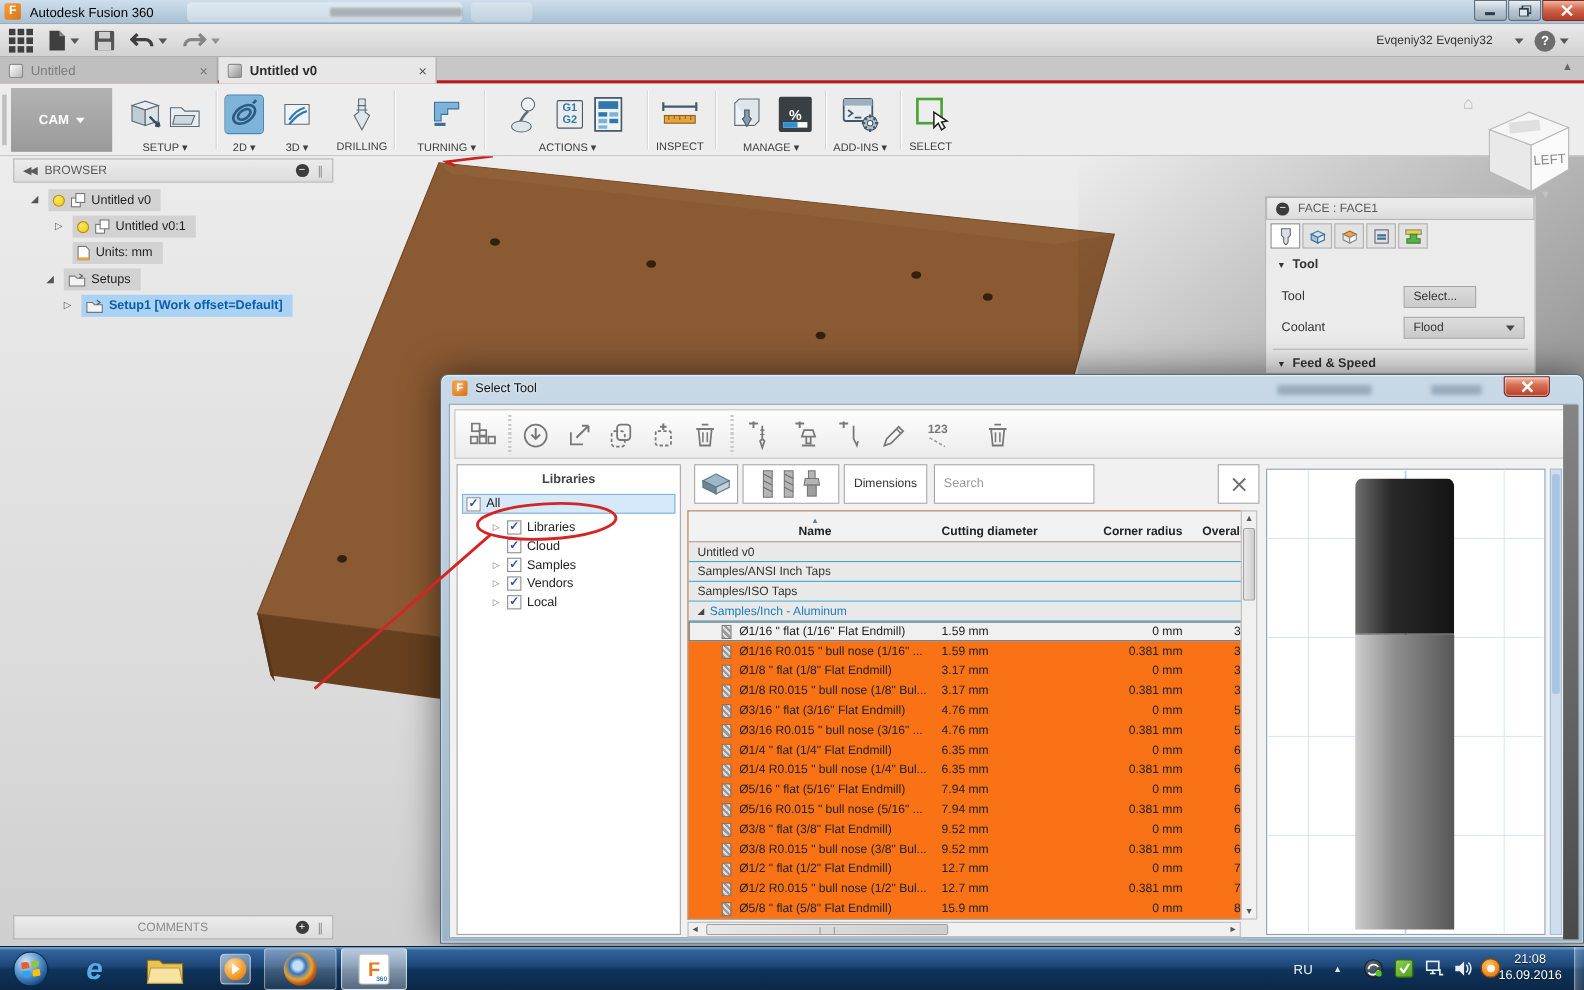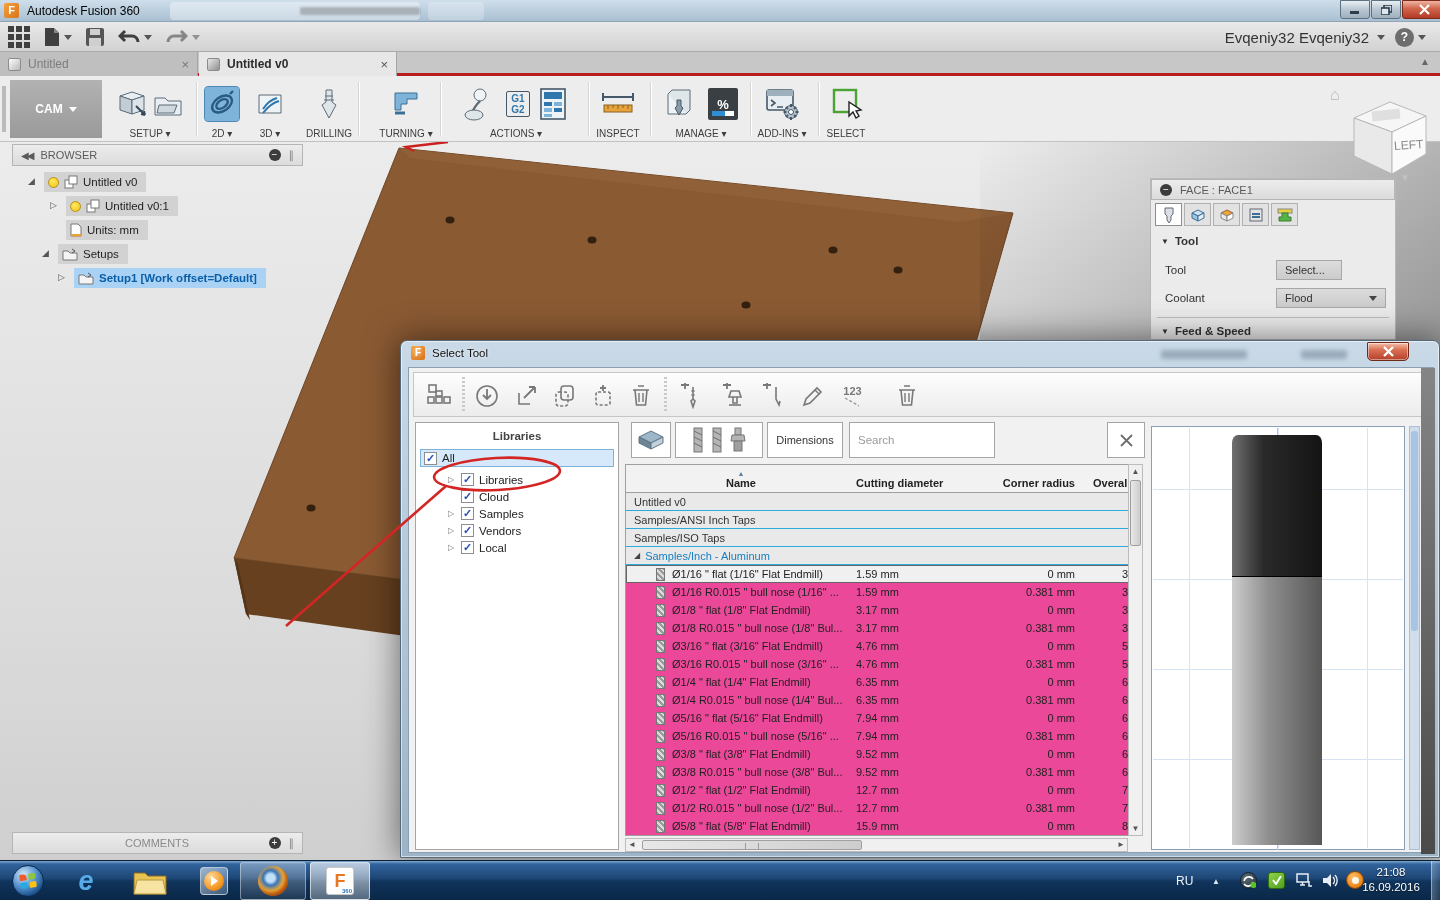--- a/index.html
+++ b/index.html
@@ -72,21 +72,21 @@
 #libpanel{position:absolute;left:6px;top:54px;width:204px;height:428px;background:#fff;border:1px solid #a6a6a6;font-size:11.5px}
 #lib-all{position:absolute;left:4px;top:26px;width:194px;height:18px;background:#d5e9fa;border:1px solid #7fb2d8;display:flex;align-items:center;gap:5px;padding:0 3px}
 .librow{display:flex;align-items:center;gap:5px;height:17px;padding-left:30px}
 .libcar{width:10px;font-size:8px;color:#777;text-align:center}
 .cb{width:13px;height:13px;background:#fff;border:1px solid #8e8e8e;color:#2a52b8;font-size:11px;line-height:11px;text-align:center;font-weight:bold}
 .fltbtn{position:absolute;top:54px;height:36px;background:#fff;border:1px solid #a6a6a6;display:flex;align-items:center;justify-content:center;gap:4px;font-size:11px;color:#333}
 #searchbox{position:absolute;left:440px;top:54px;width:146px;height:36px;border:1px solid #a6a6a6;background:#fff;font-size:11.5px;padding:0 8px;font-family:"Liberation Sans",sans-serif;color:#333}
 #searchbox::placeholder{color:#9a9a9a}
 
 
-#tablewrap{position:absolute;left:216px;top:96px;width:504px;height:372px;background:#ec4899;border:1px solid #9f9f9f;border-right:none;font-size:11px}
+#tablewrap{position:absolute;left:216px;top:96px;width:504px;height:372px;background:#f97316;border:1px solid #9f9f9f;border-right:none;font-size:11px}
 #thead{display:flex;height:28px;background:#f2f2f2;border-bottom:1px solid #9f9f9f;font-weight:bold;color:#222;align-items:flex-end;padding-bottom:3px}
 .c-name{flex:1;min-width:0;text-align:center}
 .c-cut{width:115px;text-align:left;padding-right:4px}
 .c-cor{width:108px;text-align:right;padding-right:4px}
 .c-ov{width:50px;text-align:left;padding-left:14px;white-space:nowrap;overflow:hidden}
 .sorttri{display:block;font-size:7px;color:#5a7d9a;line-height:6px;text-align:center}
 .trow{display:flex;height:18px;align-items:center;white-space:nowrap}
 .trow .c-name{text-align:left;display:flex;align-items:center;overflow:hidden}
 .trow.group{background:#e9e9e9;border-bottom:1px solid #2bacdc;color:#333}
 .trow.group .c-name{padding-left:8px}
@@ -194,21 +194,21 @@
           <span class="caret"></span>
         </span>
       <span class="flex" style="gap:4px;opacity:.55">
           <svg width="22" height="16">
             <path d="M15 2 L20 7 L15 12 M20 7 H8 a6 6 0 0 0 -6 6" fill="none" stroke="#3f3f3f" stroke-width="3"></path>
           </svg>
           <span class="caret"></span>
         </span>
     </div>
     <div class="r flex" style="right:14px;top:2px;gap:10px;height:26px">
-      <span class="flex" style="gap:8px;color:#333;font-size:15px">
+      <span class="flex" style="gap:20px;color:#333;font-size:11px">
           <span>Evqeniy32 Evqeniy32</span>
           <span class="caret"></span>
         </span>
       <span class="flex" style="gap:4px">
           <span style="width:19px;height:19px;border-radius:50%;background:#6d6d6d;color:#fff;font-weight:bold;text-align:center;line-height:19px">?</span>
           <span class="caret"></span>
         </span>
     </div>
   </div>
 

